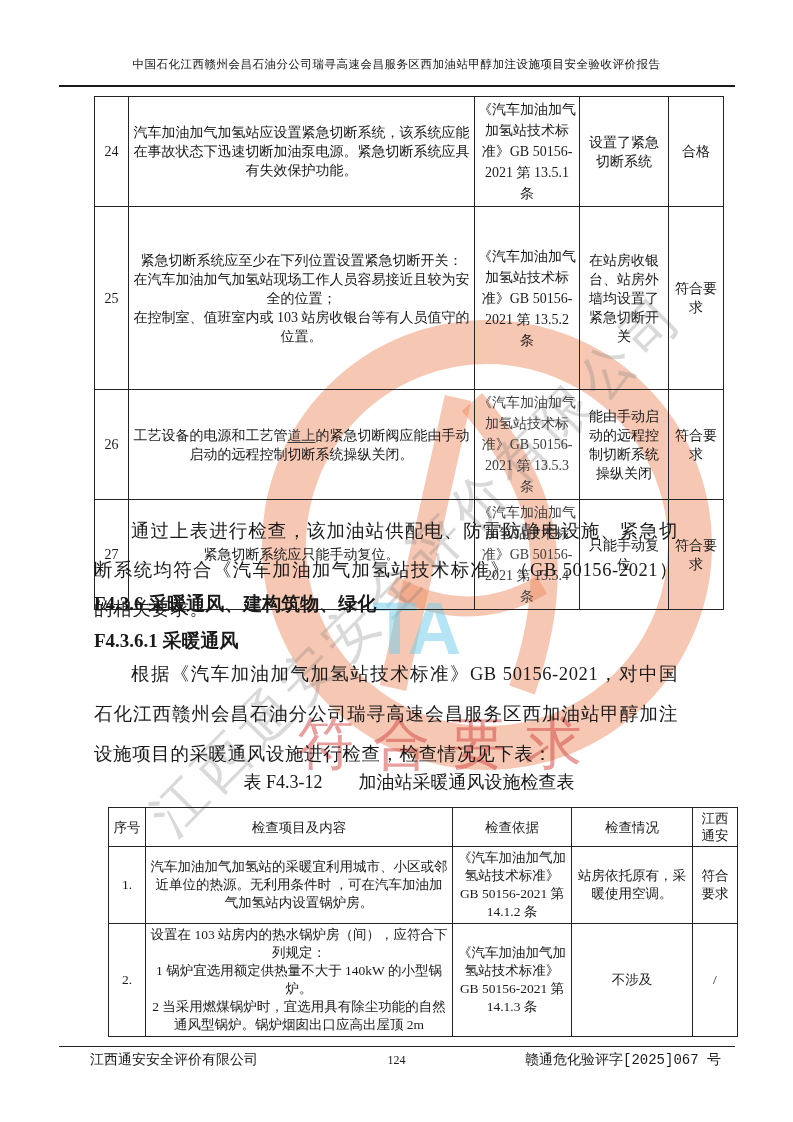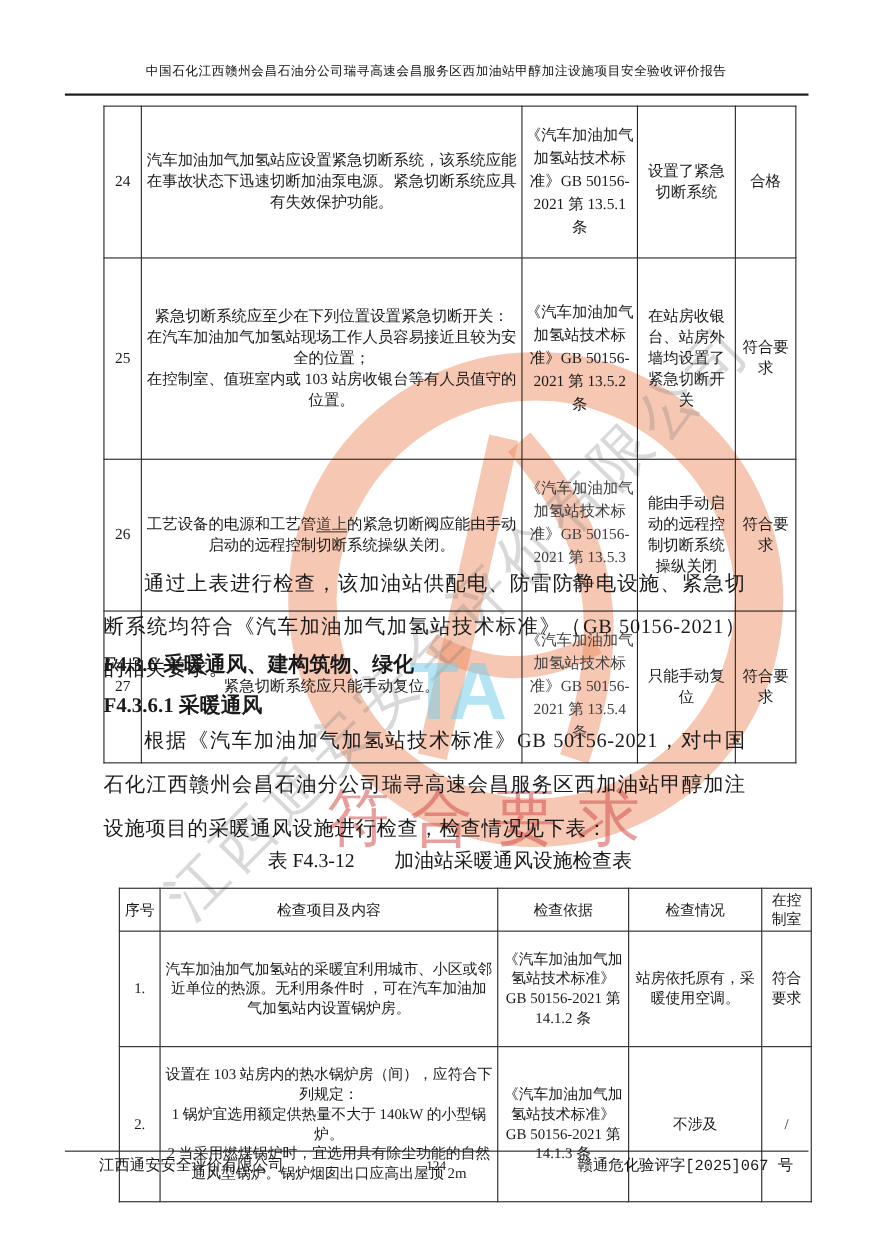--- a/index.html
+++ b/index.html
@@ -22,21 +22,21 @@
     font-family:"Liberation Sans","DejaVu Sans",sans-serif;color:rgba(120,205,235,0.55);
   }
   
   .content{position:absolute;inset:0;z-index:1;}
   .hdr{
     position:absolute;top:57px;left:0;right:0;text-align:center;
     font-size:11.5px;letter-spacing:0.5px;color:#111;
   }
   .hdr-rule{position:absolute;top:85px;left:59px;width:676px;border-top:2.5px solid #1b1b1b;}
   table{border-collapse:collapse;table-layout:fixed;}
-  td,th{border:1px solid #242424;text-align:center;vertical-align:middle;padding:16px 3px;overflow:hidden;}
+  td,th{border:1px solid #242424;text-align:center;vertical-align:middle;padding:2px 3px;overflow:hidden;}
   .t1{position:absolute;left:94px;top:96px;width:630px;}
   .t1 td{font-size:14px;line-height:19px;}
   .t1 td.cell-basis{line-height:21px;}
   .t2{position:absolute;left:108px;top:807px;width:630px;}
   .t2 td{font-size:13.5px;line-height:18px;}
   .t2 th{font-size:13.5px;line-height:17px;font-weight:normal;padding:2px 2px;}
   .red{color:#404040;}
   .uline{text-decoration:underline;text-underline-offset:2px;}
   .narrow{display:inline-block;width:2em;}
   .para{
@@ -138,21 +138,21 @@
           <col style="width:119px">
           <col style="width:121px">
           <col style="width:45px">
       </colgroup>
       <thead>
           <tr style="height: 31px;">
             <th>序号</th>
             <th>检查项目及内容</th>
             <th>检查依据</th>
             <th>检查情况</th>
-            <th><span class="narrow">在控制室</span></th>
+            <th><span class="narrow">江西通安</span></th>
           </tr>
         </thead>
       <tbody>
           <tr style="height: 72px;">
             <td>1.</td>
             <td>
               <div><span>汽车加油加气加氢站的采暖宜利用城市、小区或邻近单位的热源。无利用条件时 ，可在汽车加油加气加氢站内设置锅炉房。</span></div>
             </td>
             <td class="cell-basis"><span>《汽车加油加气加氢站技术标准》GB 50156-2021 第 14.1.2 条</span></td>
             <td>站房依托原有，采暖使用空调。</td>

